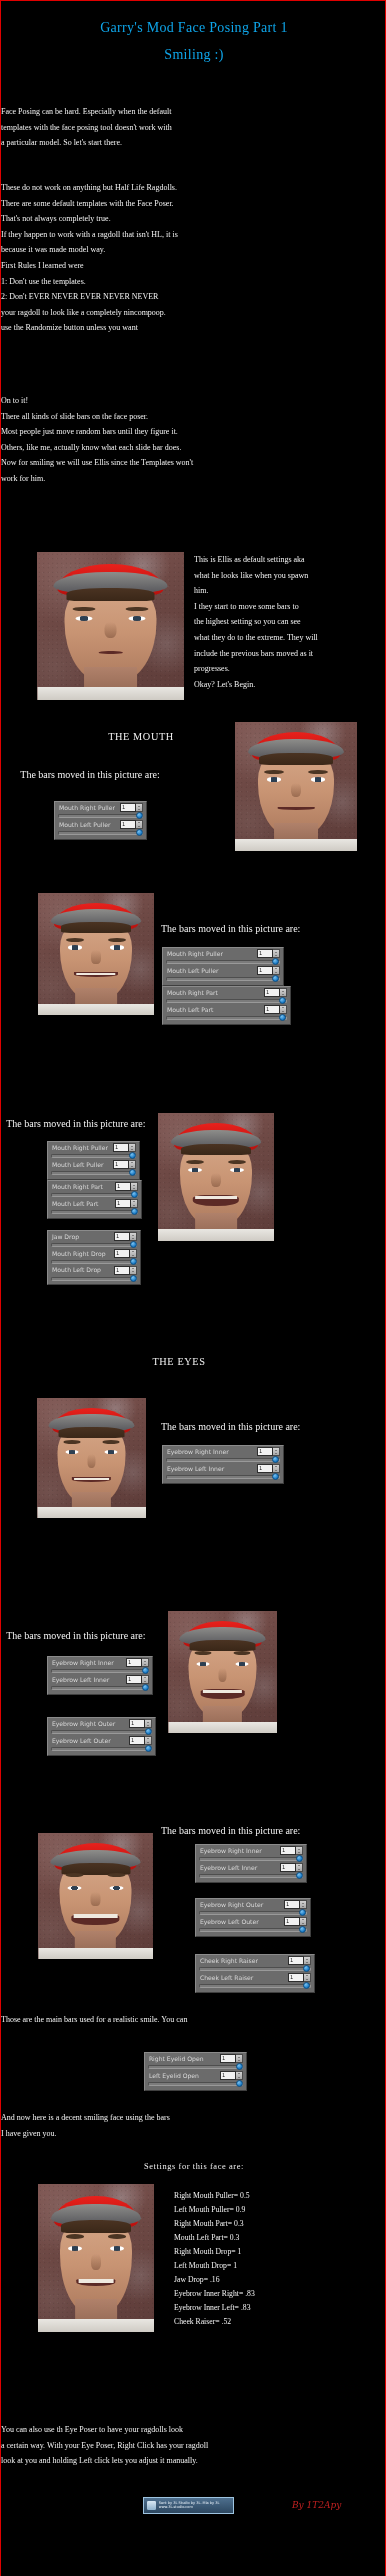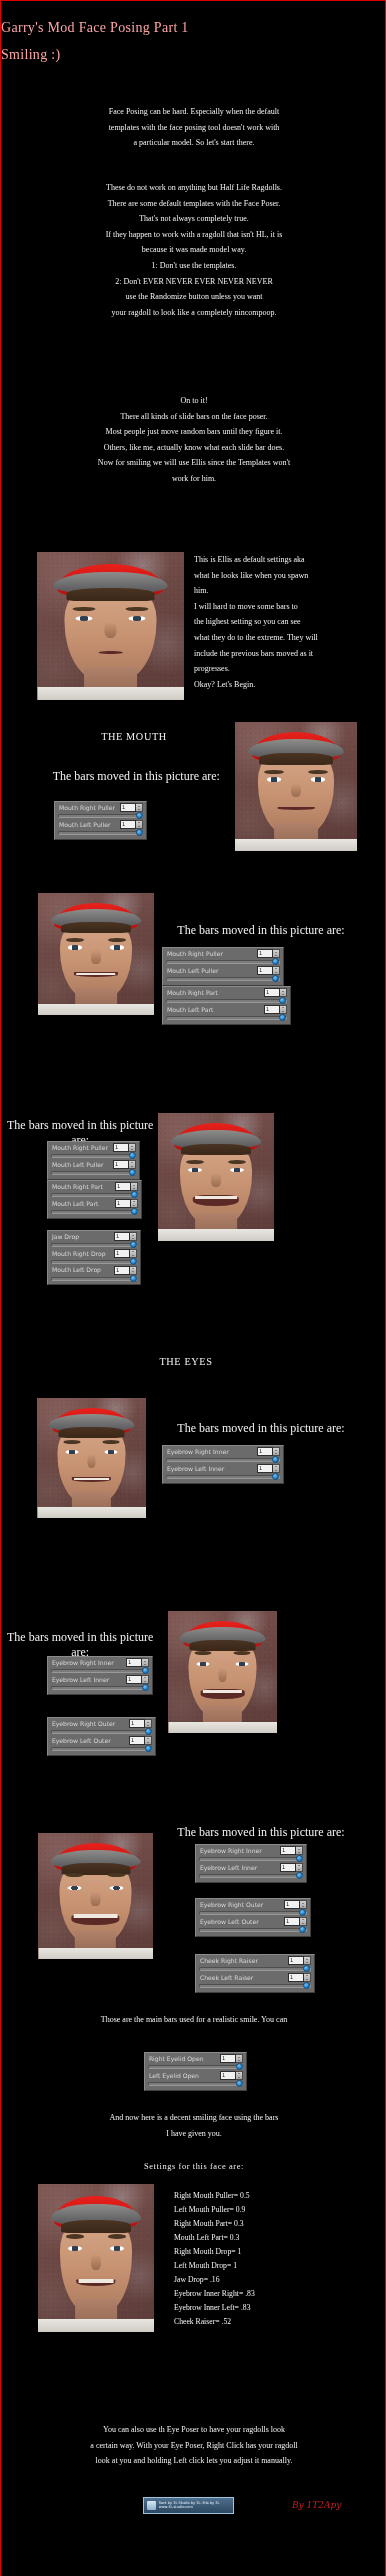--- a/index.html
+++ b/index.html
@@ -12,48 +12,48 @@
     border-left: 1.9px solid #e00000;
     border-right: 1.9px solid #e00000;
     border-top: 1.3px solid #e00000;
     font-family: "Liberation Serif", "DejaVu Serif", serif;
     color: #ffffff;
     overflow: hidden;
   }
 
   
   .title {
+    text-align: center;
     font-size: 14px;
     letter-spacing: 0.3px;
     line-height: 1.9;
     padding-top: 10.3px;
-    color: #fca5a5;
+    color: #0ea5e9;
   }
   .para {
-    text-align: center;
     font-size: 8px;
     line-height: 1.95;
     color: #f4f4f4;
   }
   .para div { white-space: nowrap; }
   .section-head {
     text-align: center;
     font-size: 10.3px;
     letter-spacing: 0.6px;
     color: #f2f2f2;
   }
   .caption {
     font-size: 8px;
     line-height: 1.95;
     color: #f4f4f4;
   }
   .bars-label {
-    font-size: 12px;
+    font-size: 10px;
     color: #f4f4f4;
-    text-align: center;
+    text-align: left;
   }
   .settings-line { font-size: 7.7px; line-height: 1.82; color: #f6f6f6; }
 
   
   .blk { position: absolute; }
 
   
   .face {
     position: absolute;
     overflow: hidden;
@@ -233,24 +233,25 @@
   <div>templates with the face posing tool doesn't work with</div>
   <div>a particular model. So let's start there.</div>
 </div>
 
 <div class="blk para" style="left:0;top:179px;width:386px;">
   <div>These do not work on anything but Half Life Ragdolls.</div>
   <div>There are some default templates with the Face Poser.</div>
   <div>That's not always completely true.</div>
   <div>If they happen to work with a ragdoll that isn't HL, it is</div>
   <div>because it was made model way.</div>
+  <div>First Rules I learned were</div>
   <div>1: Don't use the templates.</div>
   <div>2: Don't EVER NEVER EVER NEVER NEVER</div>
+  <div>your ragdoll to look like a completely nincompoop.</div>
   <div>use the Randomize button unless you want</div>
-  <div>your ragdoll to look like a completely nincompoop.</div>
 </div>
 
 <div class="blk para" style="left:0;top:392px;width:386px;">
   <div>On to it!</div>
   <div>There all kinds of slide bars on the face poser.</div>
   <div>Most people just move random bars until they figure it.</div>
   <div>Others, like me, actually know what each slide bar does.</div>
   <div>Now for smiling we will use Ellis since the Templates won't</div>
   <div>work for him.</div>
 </div>
@@ -270,29 +271,29 @@
     <div class="nose" style="top:47%;"></div>
     <div class="mouth" style="top:67%;width:16%;height:2.2%;border-radius:40%;"></div>
     <div class="neck"></div>
     <div class="shirt"></div>
   </div>
 </div>
 <div class="blk caption" style="left:193px;top:551px;width:174px;">
   <div>This is Ellis as default settings aka</div>
   <div>what he looks like when you spawn</div>
   <div>him.</div>
-  <div>I will hard to move some bars to</div>
+  <div>I they start to move some bars to</div>
   <div>the highest setting so you can see</div>
   <div>what they do to the extreme. They will</div>
   <div>include the previous bars moved as it</div>
   <div>progresses.</div>
   <div>Okay? Let's Begin.</div>
 </div>
 
-<div class="blk section-head" style="left:17px;top:730px;width:232px;text-align:center;">THE MOUTH</div>
+<div class="blk section-head" style="left:24px;top:730px;width:232px;text-align:center;">THE MOUTH</div>
 
 <div class="blk bars-label" style="left:19.3px;top:768px;width:232px;">The bars moved in this picture are:</div>
 
 <div class="face" style="left:234px;top:721px;width:122px;height:129px;">
   <div class="wall"></div>
   <div class="noise"></div>
   <div class="head" style="top:0;height:100%;width:100%;">
     <div class="skin"></div>
     <div class="cap-red"></div>
     <div class="cap-gray"></div>
@@ -516,21 +517,21 @@
     <div class="eye l" style="top:43%;"></div>
     <div class="eye r" style="top:43%;"></div>
     <div class="nose" style="top:47%;"></div>
     <div class="mouth" style="top:64%;width:40%;height:9%;border-radius:26% 26% 46% 46%;"></div>
     <div class="teeth" style="top:64.5%;width:36%;height:2.4%;"></div>
     <div class="neck"></div>
     <div class="shirt"></div>
   </div>
 </div>
 
-<div class="blk section-head" style="left:8px;top:1355px;width:354px;">THE EYES</div>
+<div class="blk section-head" style="left:1px;top:1355px;width:354px;">THE EYES</div>
 
 <div class="face" style="left:36px;top:1397px;width:109px;height:120px;">
   <div class="wall"></div>
   <div class="noise"></div>
   <div class="head" style="top:0;height:100%;width:100%;">
     <div class="skin"></div>
     <div class="cap-red"></div>
     <div class="cap-gray"></div>
     <div class="hair"></div>
     <div class="brow l" style="top:35%;"></div>

